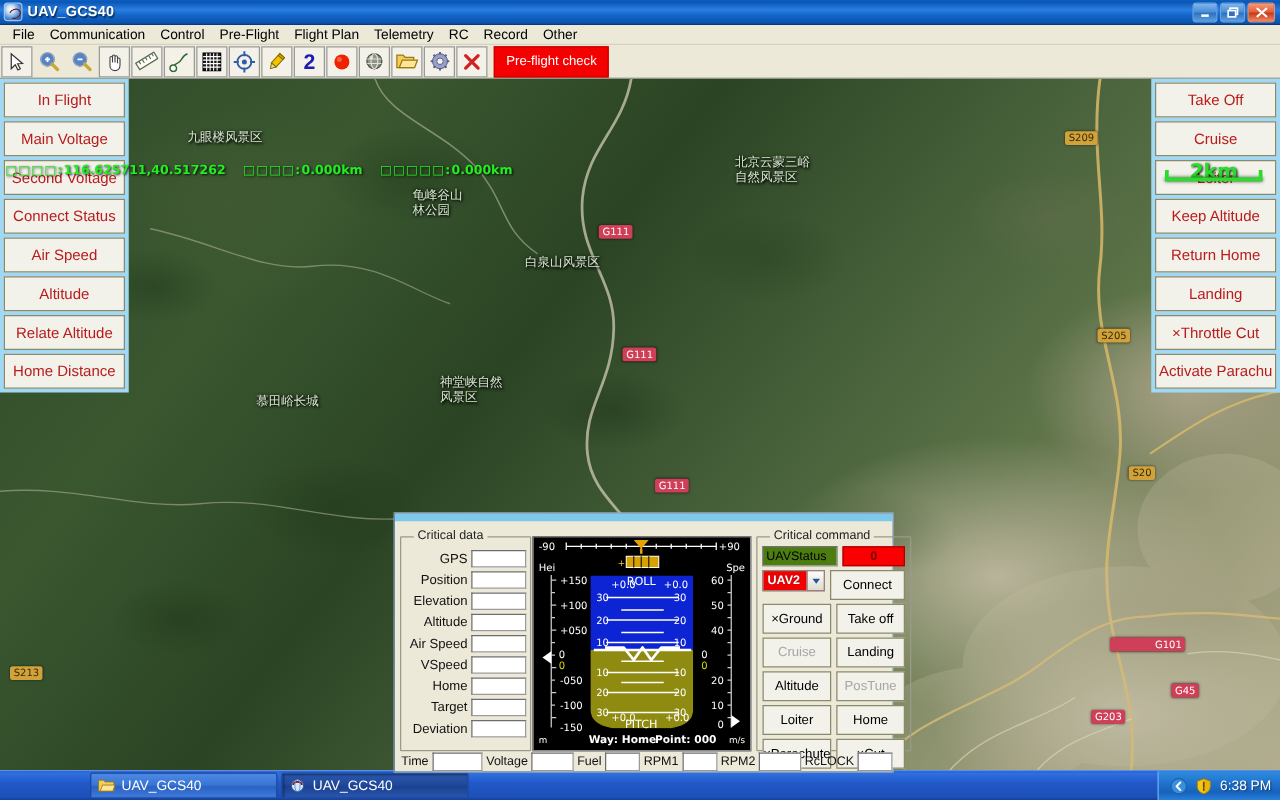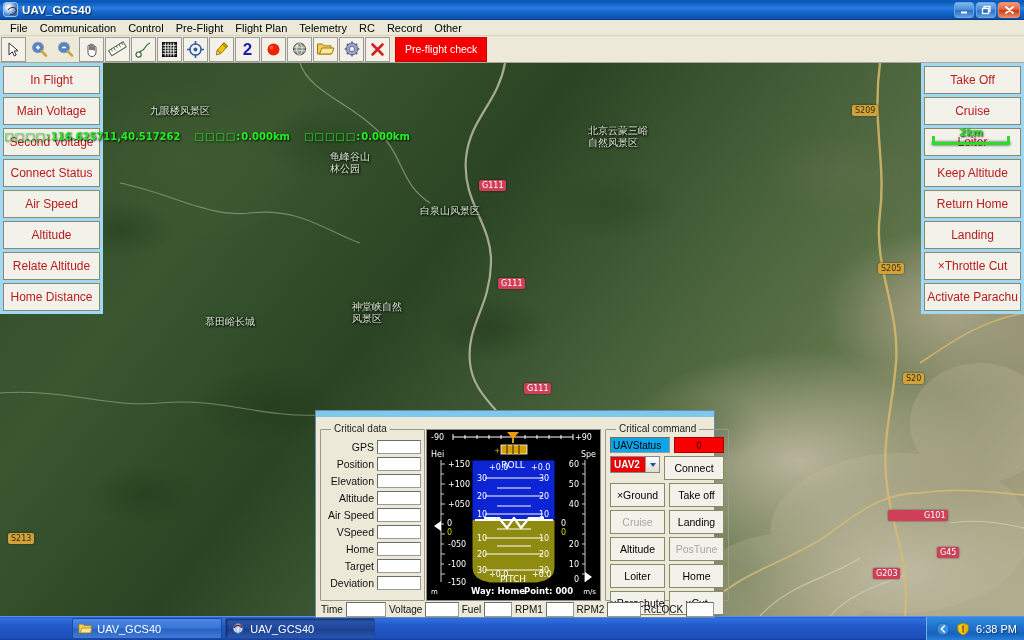--- a/index.html
+++ b/index.html
@@ -137,21 +137,21 @@
     position: absolute; left: 0; bottom: 2px; width: 78px; height: 3px; background: #2bdd2b;
     box-shadow: 0 0 3px rgba(0,0,0,.8);
   }
   .scalebar .bar::before, .scalebar .bar::after {
     content: ""; position: absolute; bottom: 0; width: 3px; height: 9px; background: #2bdd2b;
   }
   .scalebar .bar::before { left: 0; }
   .scalebar .bar::after { right: 0; }
   .scalebar .txt {
     position: absolute; left: 0; right: 0; top: -2px; text-align: center;
-    color: #2bdd2b; font-size: 10px; font-weight: bold;
+    color: #2bdd2b; font-size: 16px; font-weight: bold;
     text-shadow: 1px 1px 2px rgba(0,0,0,.9); font-family: "DejaVu Sans", sans-serif;
   }
 
   
   .side-panel {
     position: absolute; top: 63px; width: 103px;
     background: #9fd9f6; padding: 3px 3px 3px 3px;
     display: flex; flex-direction: column; gap: 3px; z-index: 5;
   }
   .side-panel.left { left: 0; }
@@ -196,21 +196,21 @@
     position: absolute; left: 110px; top: 12px; width: 175px; height: 172px;
     background: #000; border: 1px solid #8a8a8a; overflow: hidden;
   }
   .hud svg { display: block; }
 
   
   #critcmd { left: 289px; top: 12px; width: 124px; height: 172px; }
   .cc-inner { padding: 7px 4px 0 4px; }
   .cc-row { display: flex; gap: 4px; margin-bottom: 3px; }
   .cc-label {
-    flex: 1; height: 16px; background: #0ea5e9; border: 1px solid #9a9a9a;
+    flex: 1; height: 16px; background: #4d7c0f; border: 1px solid #9a9a9a;
     border-top-color: #6d6d6d; border-left-color: #6d6d6d;
     font-size: 10px; color: #000; padding: 1px 2px; line-height: 13px;
   }
   .cc-status {
     width: 50px; height: 16px; background: #fa0000; border: 1px solid #a00;
     color: #7a0000; font-size: 10px; display: flex; align-items: center;
     justify-content: center; font-weight: bold;
   }
   .cc-combo {
     width: 50px; height: 17px; background: #f20000; border: 1px solid #888;

